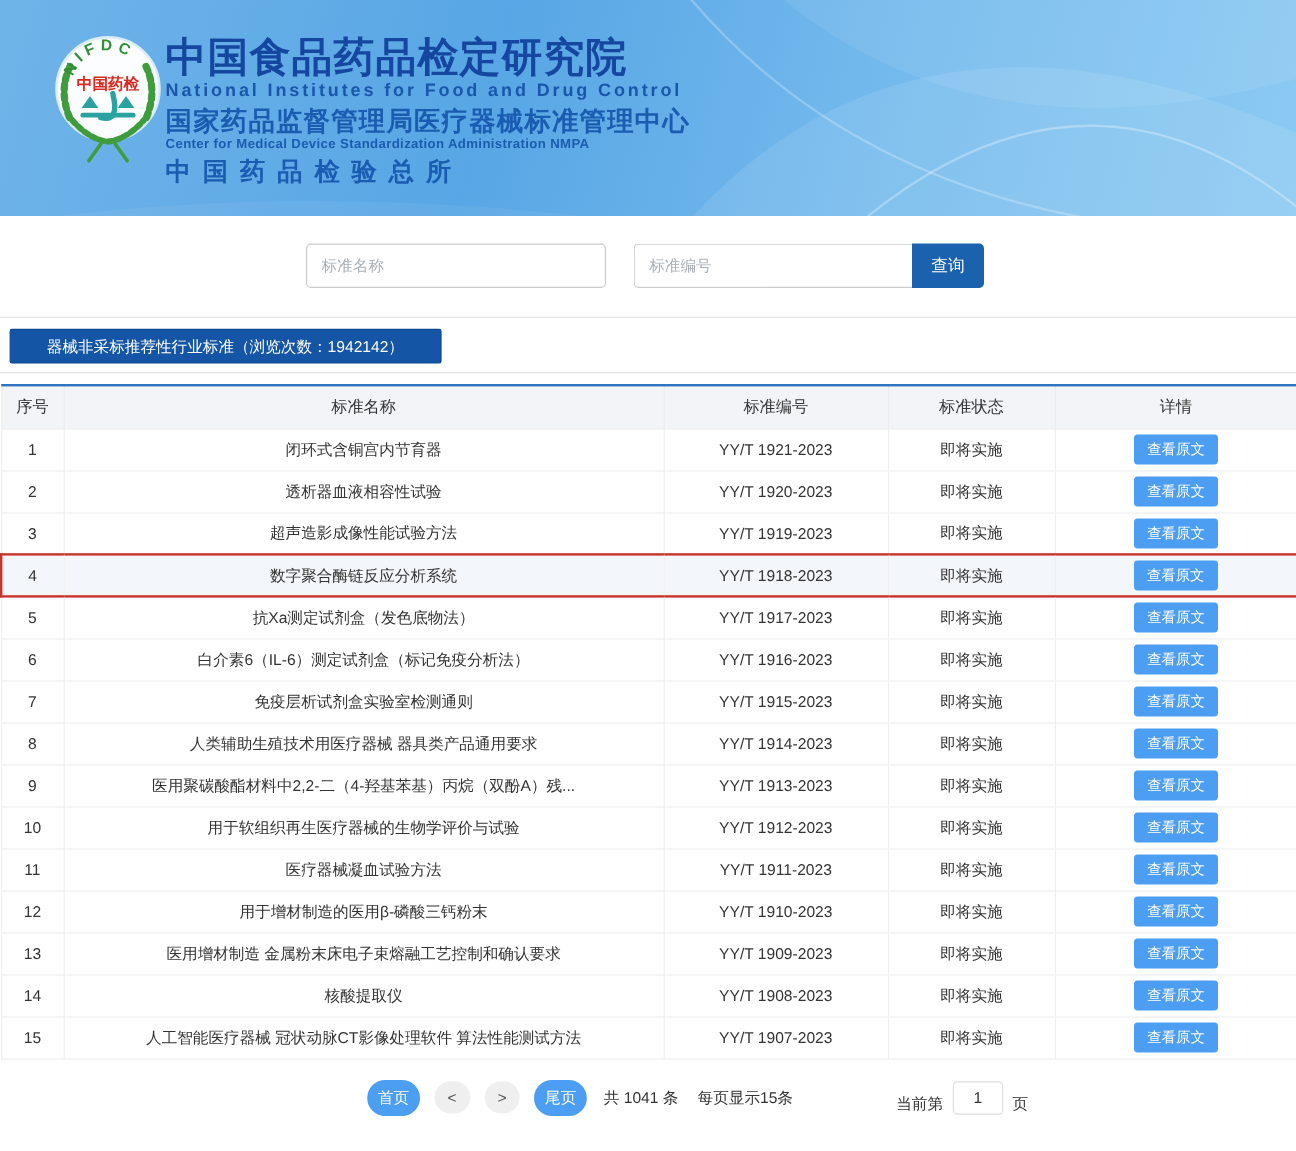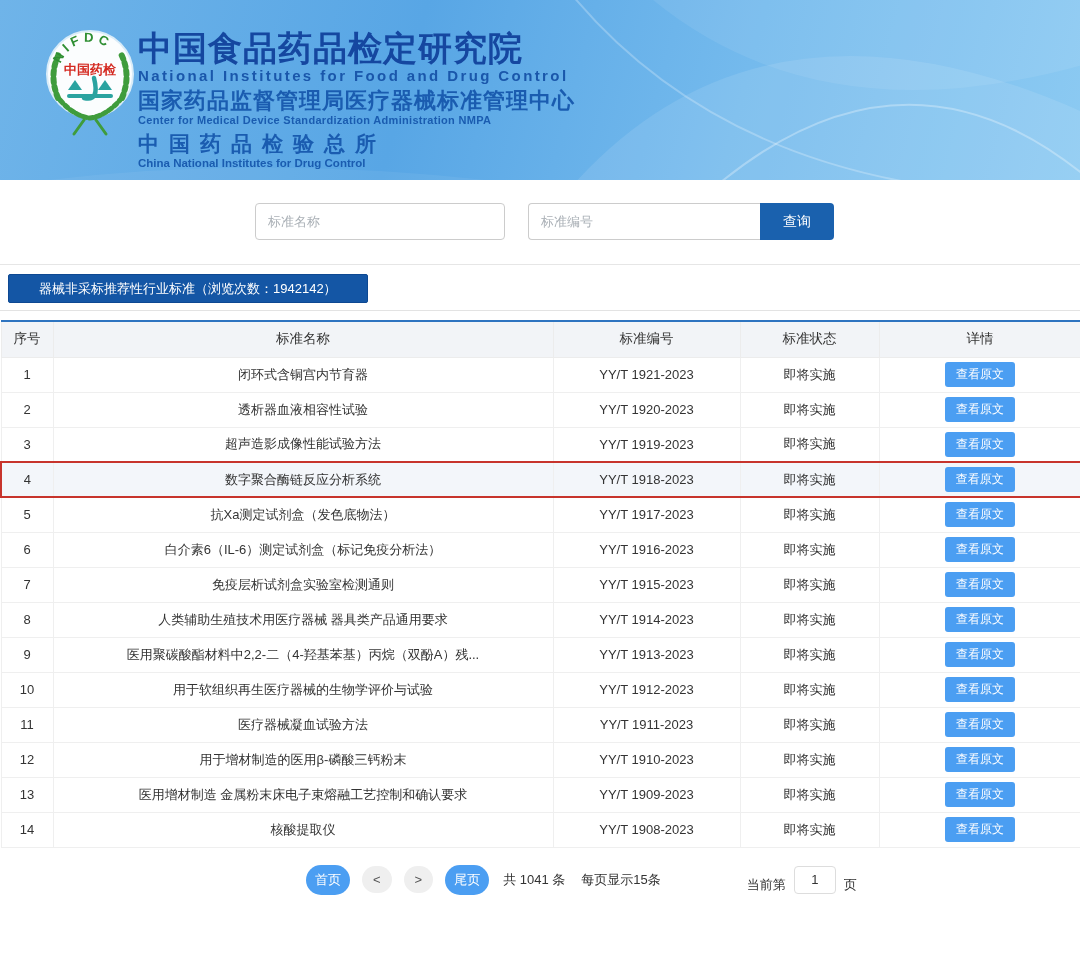--- a/index.html
+++ b/index.html
@@ -19,21 +19,21 @@
   .sub2-cn   { font-size:21px; font-weight:bold; color:#1a5cb0; letter-spacing:10px; line-height:26px; margin-top:4px; }
   .sub2-en   { font-size:11.5px; font-weight:bold; color:#1a5cb0; line-height:13px; }
 
   
   .search-row { position:relative; height:84px; background:#fff; }
   .input-name { position:absolute; left:255px; top:23px; width:250px; height:37px;
     border:1px solid #ccc; border-radius:4px; padding:0 12px; font-size:13px; color:#333; outline:none; }
   .search-group { position:absolute; left:528px; top:23px; display:flex; }
   .input-code { width:232px; height:37px; border:1px solid #ccc; border-right:none;
     border-radius:4px 0 0 4px; padding:0 12px; font-size:13px; color:#333; outline:none; }
-  .search-btn { width:74px; height:37px; background:#1a61ae; color:#fff; border:none;
+  .search-btn { width:60px; height:37px; background:#1a61ae; color:#fff; border:none;
     border-radius:0 4px 4px 0; font-size:14px; cursor:pointer; }
   ::placeholder { color:#aab0b6; }
 
   
   .banner-row { position:relative; height:47px; background:#fff;
     border-top:1px solid #e6e6e6; border-bottom:1px solid #e3e3e3; }
   .banner { position:absolute; left:8px; top:9px; height:29px; line-height:27px; padding:0 30px;
     background:#1456a5; border:1px solid #0d4892; color:#fff; font-size:13px; cursor:pointer; border-radius:2px; }
 
   
@@ -95,21 +95,20 @@
       <rect x="23" y="66" width="46" height="4" rx="2" fill="#2aa3a0"></rect>
     </svg>
   </div>
 
   <div class="titles">
     <div class="title-cn">中国食品药品检定研究院</div>
     <div class="title-en">National Institutes for Food and Drug Control</div>
     <div class="sub-cn">国家药品监督管理局医疗器械标准管理中心</div>
     <div class="sub-en">Center for Medical Device Standardization Administration NMPA</div>
     <div class="sub2-cn">中国药品检验总所</div>
-    <div class="sub2-en">China National Institutes for Drug Control</div>
   </div>
 </div>
 
 <div class="search-row">
   <input class="input-name" type="text" placeholder="标准名称" style="">
   <div class="search-group">
     <input class="input-code" type="text" placeholder="标准编号" style="">
     <button class="search-btn">查询</button>
   </div>
 </div>
@@ -271,20 +270,29 @@
         <tr>
           <td>14</td>
           <td>核酸提取仪</td>
           <td>YY/T 1908-2023</td>
           <td>即将实施</td>
           <td>
             <button class="view-btn">查看原文</button>
           </td>
         </tr>
 
+        <tr>
+          <td>15</td>
+          <td>人工智能医疗器械 冠状动脉CT影像处理软件 算法性能测试方法</td>
+          <td>YY/T 1907-2023</td>
+          <td>即将实施</td>
+          <td>
+            <button class="view-btn">查看原文</button>
+          </td>
+        </tr>
       </tbody>
   </table>
 </div>
 
 <div class="pagination">
   <button class="pg-btn primary">首页</button>
   <button class="pg-btn plain">&lt;</button>
   <button class="pg-btn plain">&gt;</button>
   <button class="pg-btn primary">尾页</button>
   <span class="total-text">共 1041 条</span>

